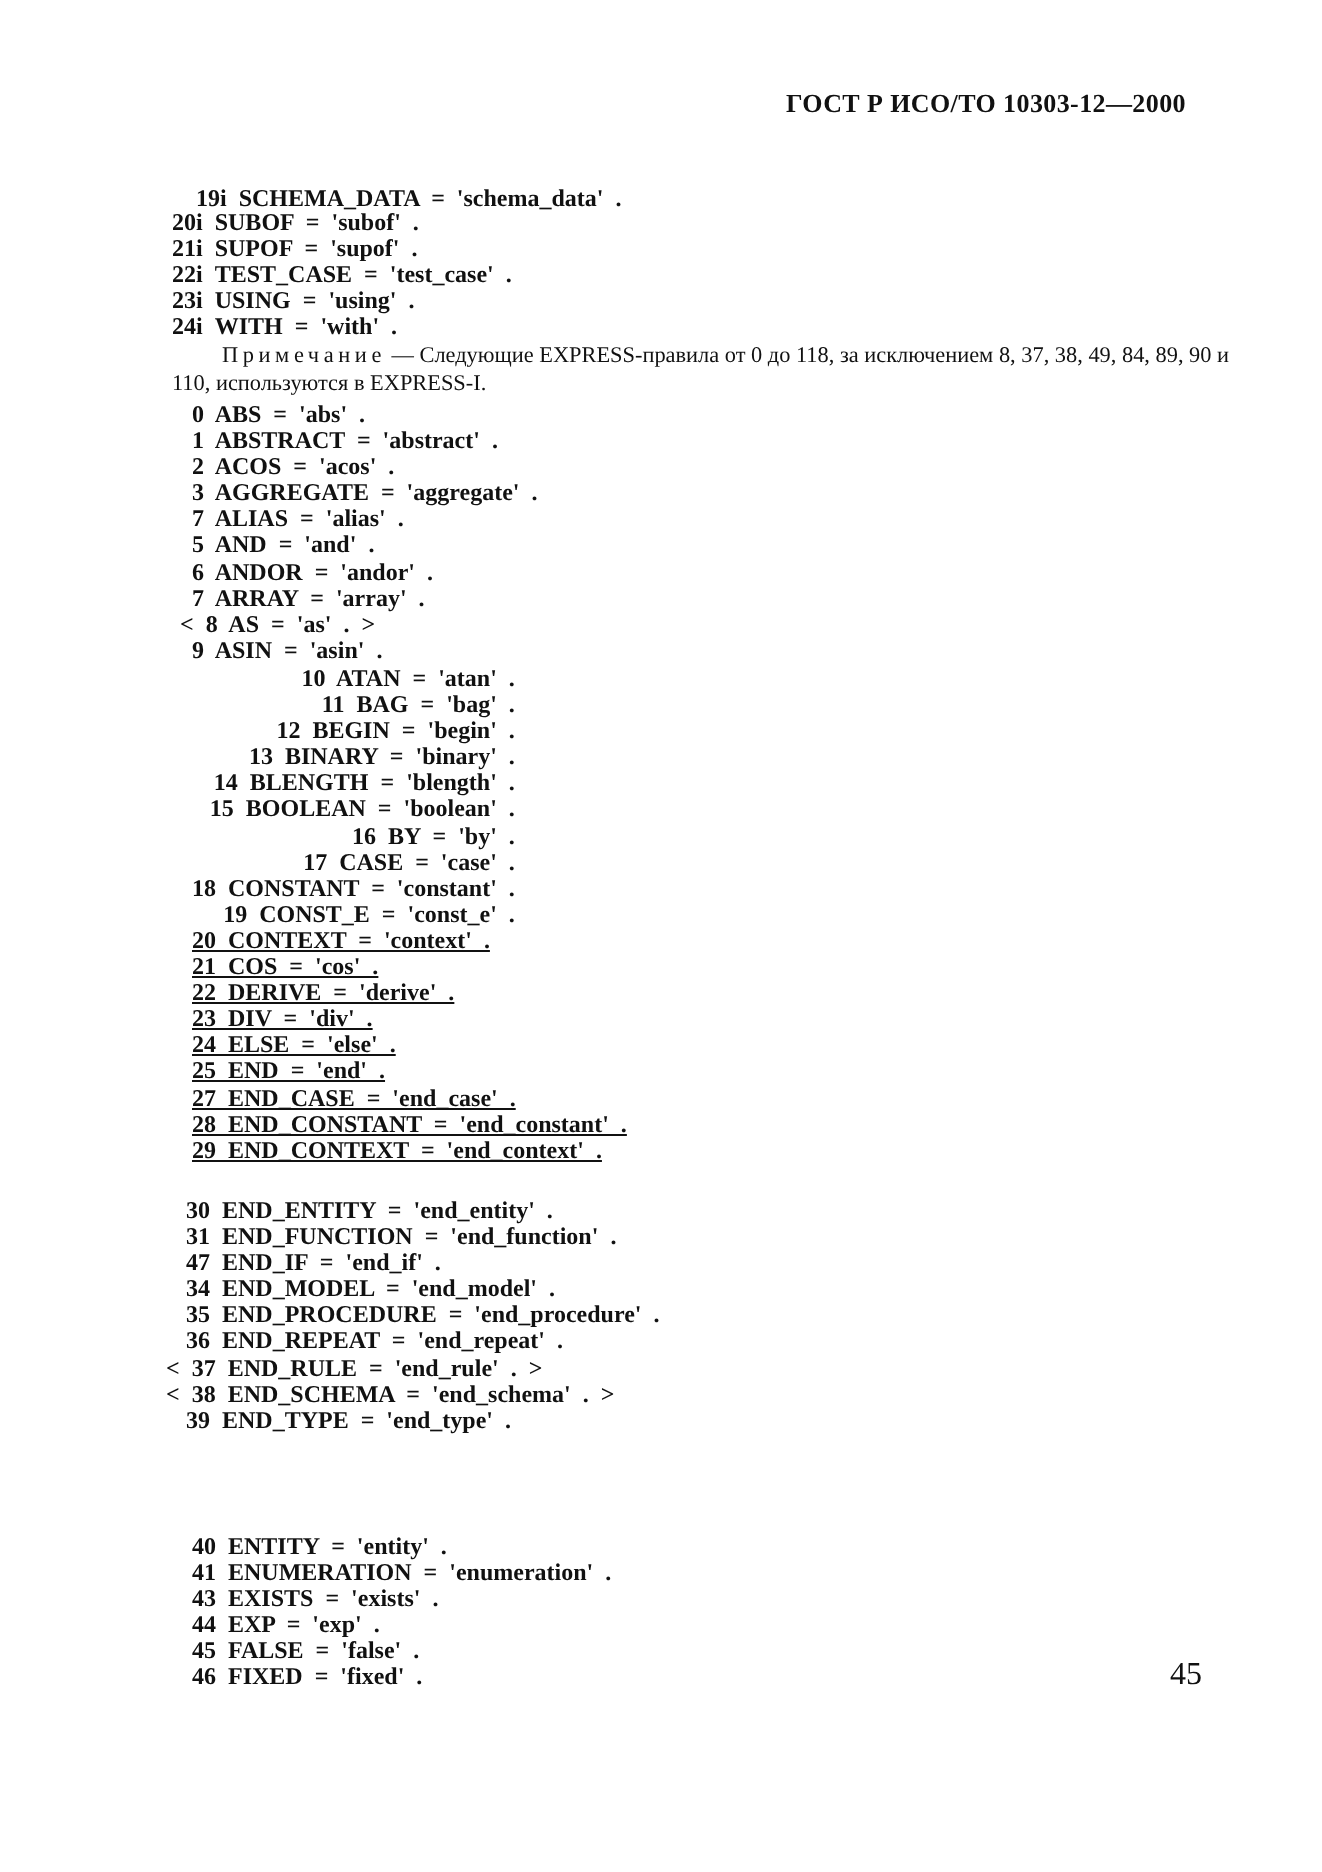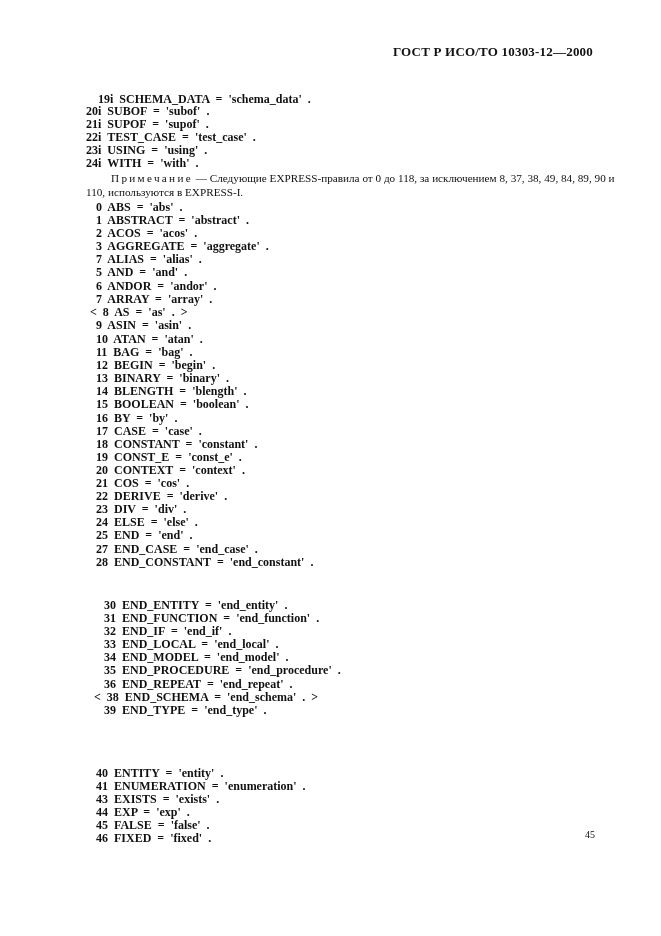--- a/index.html
+++ b/index.html
@@ -14,21 +14,21 @@
   .block { position: absolute; left: 86px; }
   .rule {
     font-weight: bold; font-size: 12px; line-height: 13.1px; white-space: pre;
   }
   .note {
     position: absolute; left: 62px; top: 171px; width: 540px;
     font-size: 11.2px; line-height: 14px; text-indent: 25px; margin-left: 24px;
   }
   .note .spaced { letter-spacing: 2.3px; }
   .page-number {
-    position: absolute; top: 829px; left: 585px; font-size: 10px;
+    position: absolute; top: 829px; left: 585px; font-size: 16px;
   }
 </style>
 </head>
 <body>
 
 <div class="header">ГОСТ Р ИСО/ТО 10303-12—2000</div>
 
 <div class="block" style="top:80px;">
   <div class="rule">
     <span>19i</span>&nbsp;&nbsp;<span>SCHEMA_DATA  =  'schema_data'  .</span>
@@ -53,52 +53,53 @@
   <div class="rule">  2  ACOS  =  'acos'  .</div>
   <div class="rule">  3  AGGREGATE  =  'aggregate'  .</div>
   <div class="rule">  7  ALIAS  =  'alias'  .</div>
   <div class="rule">  5  AND  =  'and'  .</div>
   <div class="rule">  6  ANDOR  =  'andor'  .</div>
   <div class="rule">  7  ARRAY  =  'array'  .</div>
   <div class="rule">&lt;  8  AS  =  'as'  .  &gt;</div>
   <div class="rule">  9  ASIN  =  'asin'  .</div>
 </div>
 
-<div class="block" style="top:333px; left:96px;">
+<div class="block" style="top:333px; left:96px;text-align:right;">
   <div class="rule">10  ATAN  =  'atan'  .</div>
   <div class="rule">11  BAG  =  'bag'  .</div>
   <div class="rule">12  BEGIN  =  'begin'  .</div>
   <div class="rule">13  BINARY  =  'binary'  .</div>
   <div class="rule">14  BLENGTH  =  'blength'  .</div>
   <div class="rule">15  BOOLEAN  =  'boolean'  .</div>
   <div class="rule">16  BY  =  'by'  .</div>
   <div class="rule">17  CASE  =  'case'  .</div>
   <div class="rule">18  CONSTANT  =  'constant'  .</div>
   <div class="rule">19  CONST_E  =  'const_e'  .</div>
 </div>
 
-<div class="block" style="top:464px; left:96px;">
+<div class="block" style="top:464px; left:96px;text-decoration:underline;">
   <div class="rule">20  CONTEXT  =  'context'  .</div>
   <div class="rule">21  COS  =  'cos'  .</div>
   <div class="rule">22  DERIVE  =  'derive'  .</div>
   <div class="rule">23  DIV  =  'div'  .</div>
   <div class="rule">24  ELSE  =  'else'  .</div>
   <div class="rule">25  END  =  'end'  .</div>
   <div class="rule">27  END_CASE  =  'end_case'  .</div>
   <div class="rule">28  END_CONSTANT  =  'end_constant'  .</div>
+  <div class="rule">29  END_CONTEXT  =  'end_context'  .</div>
 </div>
 
-<div class="block" style="top:599px; left:104px;">
+<div class="block" style="top:599px; left:93px;">
   <div class="rule">30  END_ENTITY  =  'end_entity'  .</div>
   <div class="rule">31  END_FUNCTION  =  'end_function'  .</div>
-  <div class="rule">32  END_IF  =  'end_if'  .</div>
-  <div class="rule">33  END_LOCAL  =  'end_local'  .</div>
+  <div class="rule">47  END_IF  =  'end_if'  .</div>
   <div class="rule">34  END_MODEL  =  'end_model'  .</div>
   <div class="rule">35  END_PROCEDURE  =  'end_procedure'  .</div>
   <div class="rule">36  END_REPEAT  =  'end_repeat'  .</div>
+  <div class="rule" style="margin-left:-10px;">&lt;  37  END_RULE  =  'end_rule'  .  &gt;</div>
   <div class="rule" style="margin-left:-10px;">&lt;  38  END_SCHEMA  =  'end_schema'  .  &gt;</div>
   <div class="rule">39  END_TYPE  =  'end_type'  .</div>
 </div>
 
 <div class="block" style="top:767px; left:96px;">
   <div class="rule">40  ENTITY  =  'entity'  .</div>
   <div class="rule">41  ENUMERATION  =  'enumeration'  .</div>
   <div class="rule">43  EXISTS  =  'exists'  .</div>
   <div class="rule">44  EXP  =  'exp'  .</div>
   <div class="rule">45  FALSE  =  'false'  .</div>

